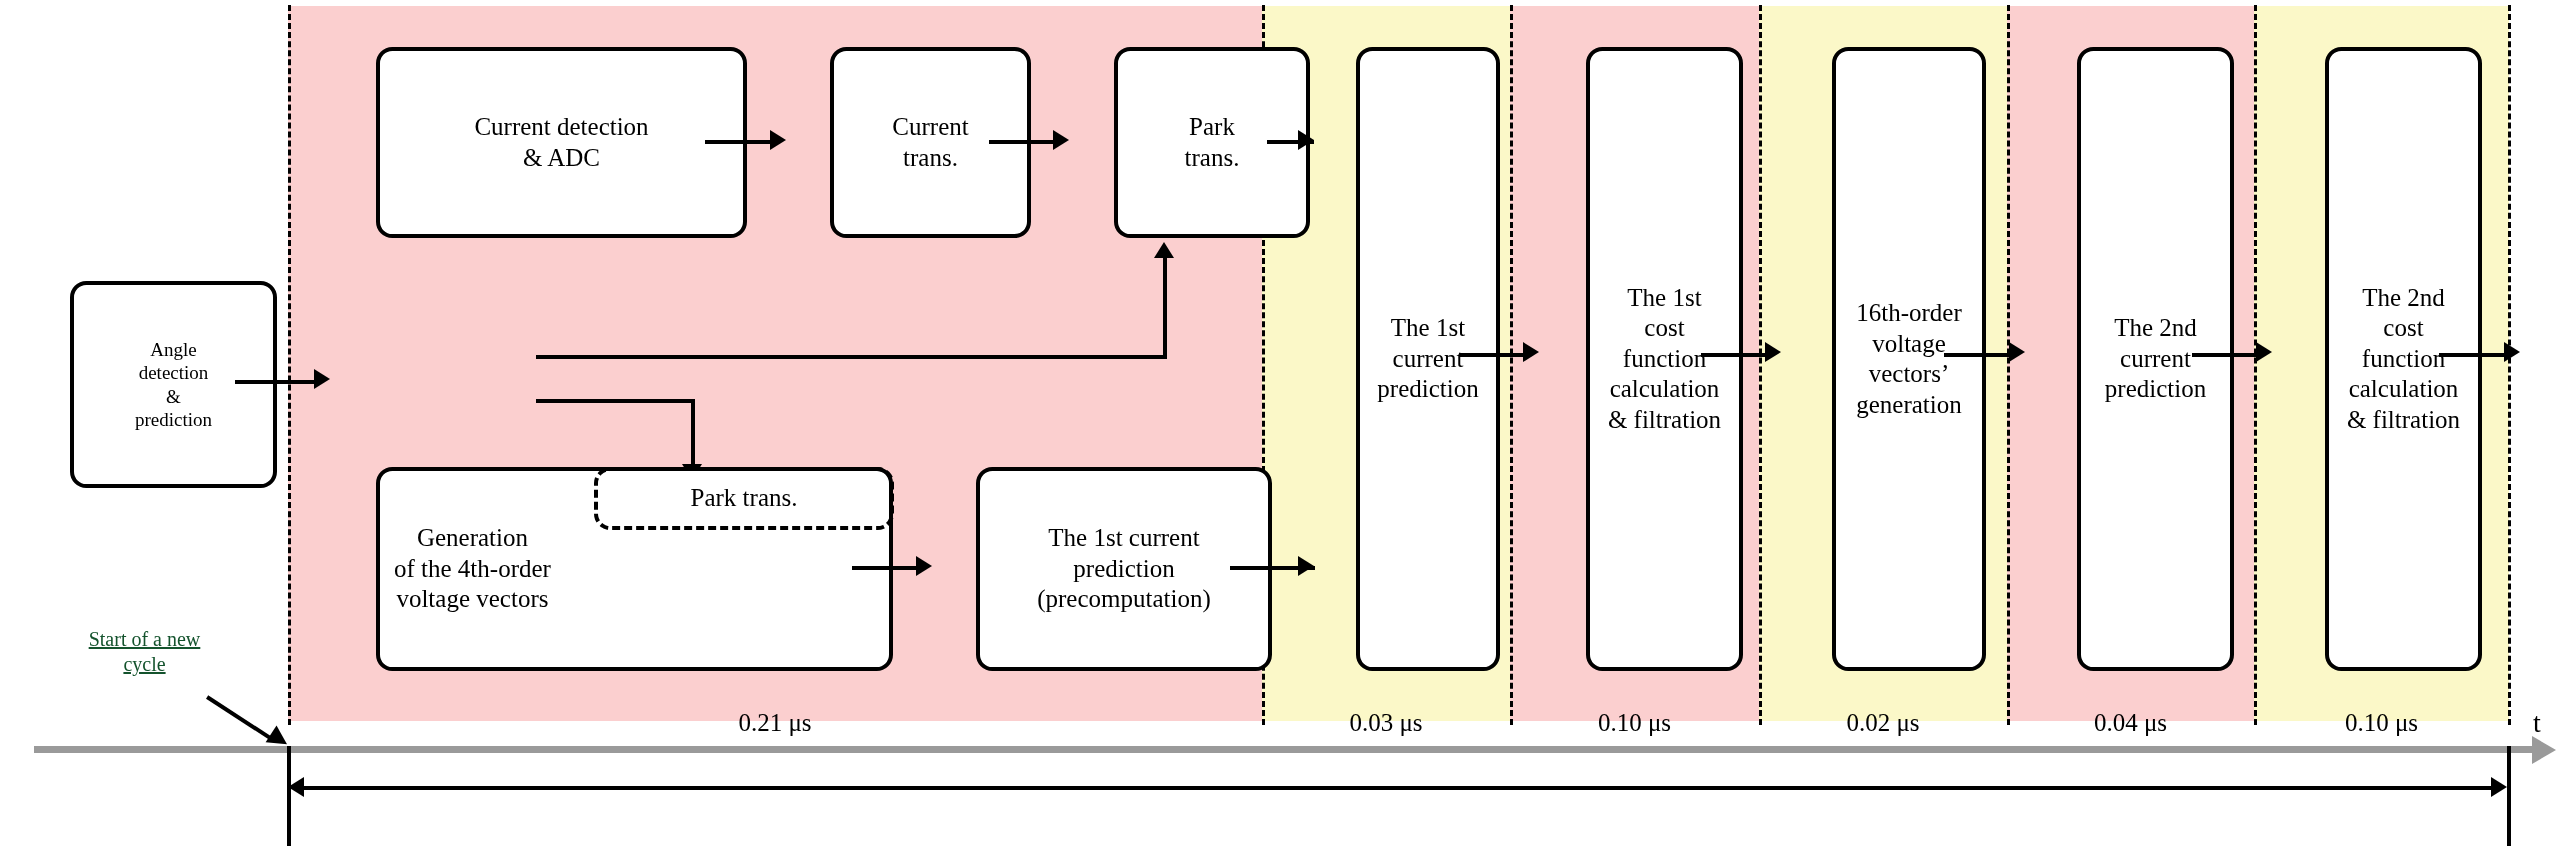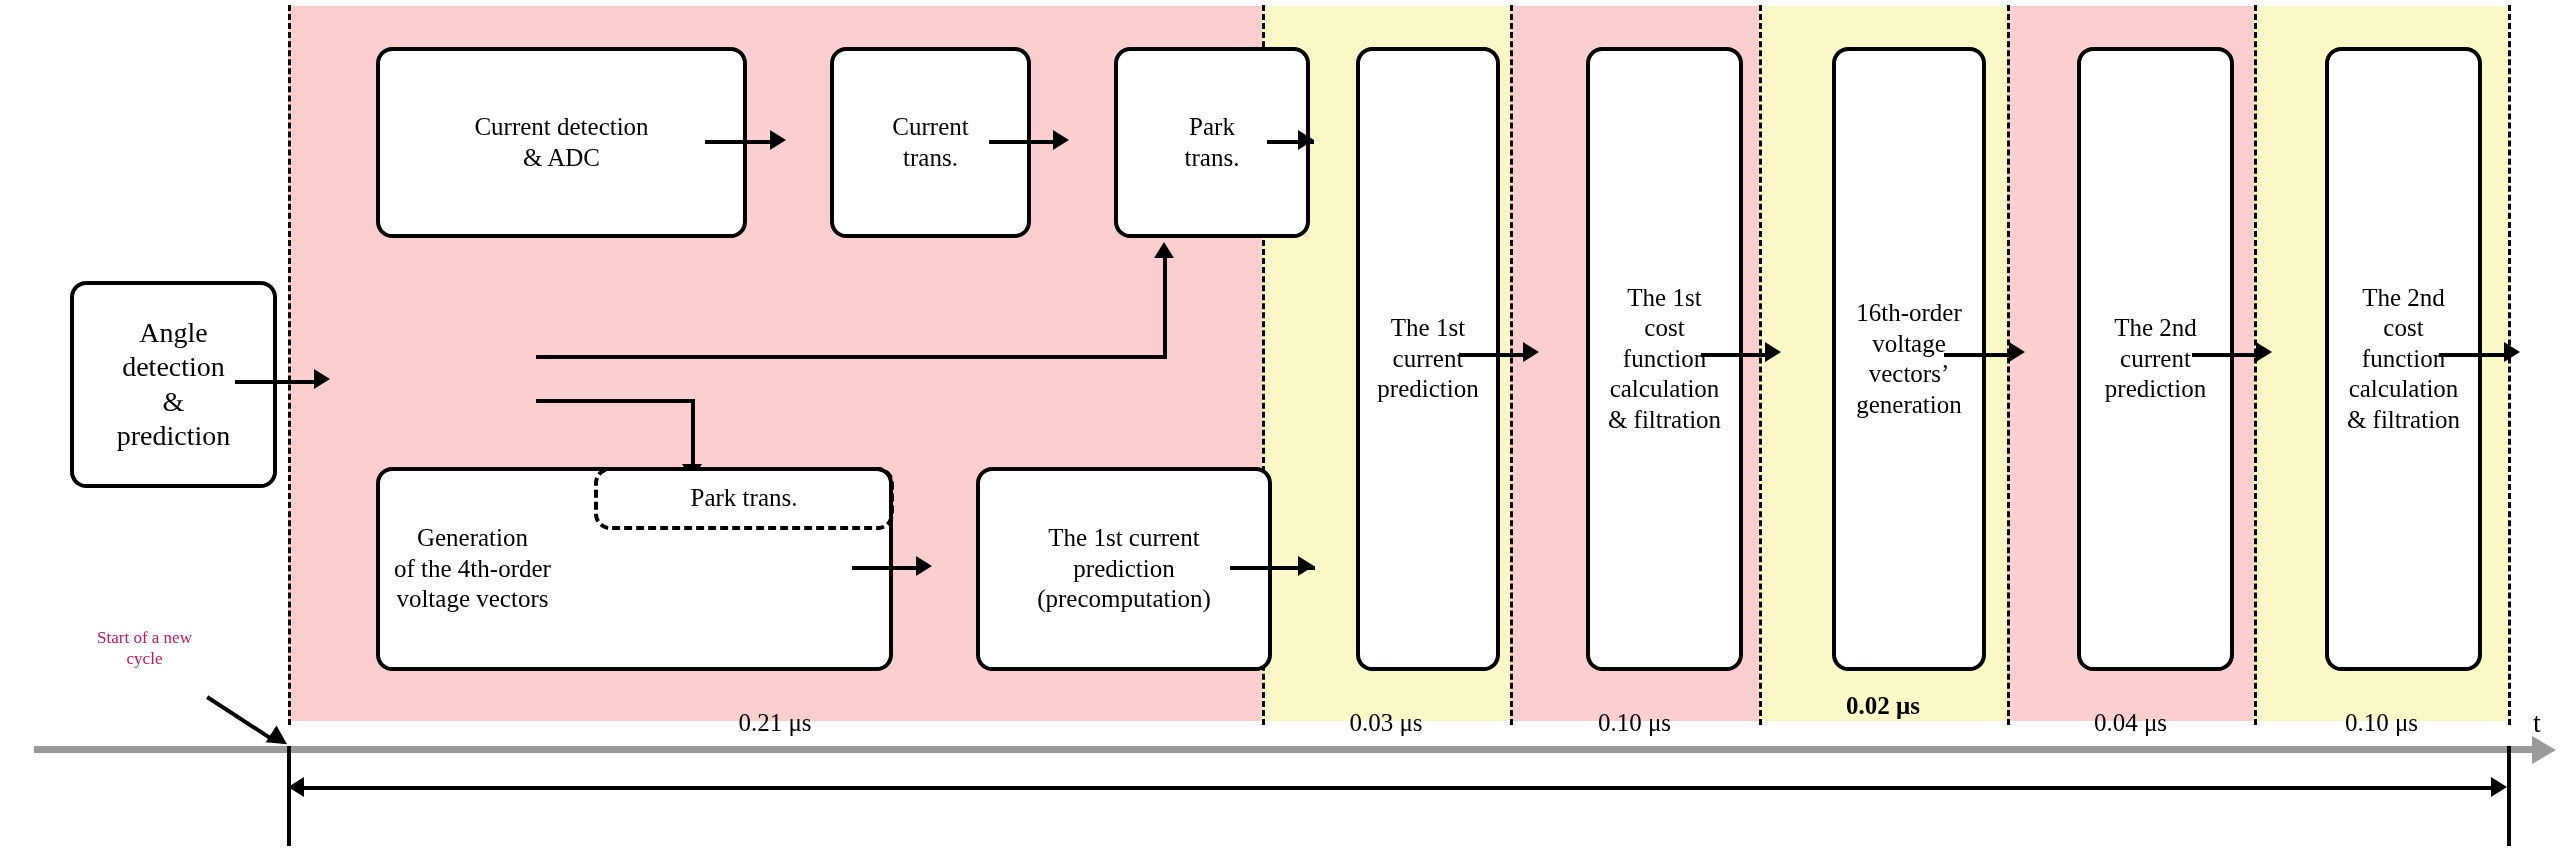--- a/index.html
+++ b/index.html
@@ -37,21 +37,21 @@
   
   .axis{position:absolute;background:#9a9a9a;height:7px;}
   .axis-head{position:absolute;width:0;height:0;border-top:14px solid transparent;
              border-bottom:14px solid transparent;border-left:24px solid #9a9a9a;}
   .tick{position:absolute;background:#000;width:4.4px;}
 
   
   .mline{position:absolute;background:#000;height:3.8px;}
 
   .durlabel{position:absolute;font-size:25px;color:#000;text-align:center;}
-  .freetext{position:absolute;font-size:17px;color:#be185d;text-align:center;line-height:1.25;}
+  .freetext{position:absolute;font-size:20px;color:#14532d;text-align:center;line-height:1.25;text-decoration:underline;}
   .tlabel{position:absolute;font-size:28px;color:#000;}
 
   
   .slant{position:absolute;height:4.4px;background:#000;transform-origin:0 50%;}
   .slant-head{position:absolute;width:0;height:0;border-top:10px solid transparent;
               border-bottom:10px solid transparent;border-left:19px solid #000;
               transform-origin:0 50%;}
 </style>
 </head>
 <body>
@@ -66,21 +66,21 @@
   <div class="band yellow" style="left:2254px; width:255px;"></div>
 
   <div class="vdash" style="left:288px;"></div>
   <div class="vdash" style="left:1262px;"></div>
   <div class="vdash" style="left:1510px;"></div>
   <div class="vdash" style="left:1759px;"></div>
   <div class="vdash" style="left:2007px;"></div>
   <div class="vdash" style="left:2254px;"></div>
   <div class="vdash" style="left:2508px;"></div>
 
-  <div class="box" style="left:28px; top:281px; width:207px; height:207px; font-size:28px; white-space:pre-line;">Angle
+  <div class="box" style="left:28px; top:281px; width:207px; height:207px; font-size:19px; white-space:pre-line;">Angle
 detection
 &amp;
 prediction</div>
 
   <div class="hline" style="left:235px; top:380px; width:80px;"></div>
   <div class="ahead-r" style="left:314px; top:369px;"></div>
 
   <div class="box" style="left:334px; top:47px; width:371px; height:191px; font-size:25px; white-space:pre-line;">Current detection
 &amp; ADC</div>
 
@@ -161,21 +161,21 @@
 function
 calculation
 &amp; filtration</div>
 
   <div class="hline" style="left:2439px; top:353px; width:66px;"></div>
   <div class="ahead-r" style="left:2504px; top:342px;"></div>
 
   <div class="durlabel" style="left:288px;  top:709px; width:974px;">0.21 μs</div>
   <div class="durlabel" style="left:1262px; top:709px; width:248px;text-align:center;">0.03 μs</div>
   <div class="durlabel" style="left:1510px; top:709px; width:249px;">0.10 μs</div>
-  <div class="durlabel" style="left:1759px; top:692px; width:248px;font-weight:bold;">0.02 μs</div>
+  <div class="durlabel" style="left:1759px; top:709px; width:248px;">0.02 μs</div>
   <div class="durlabel" style="left:2007px; top:709px; width:247px;">0.04 μs</div>
   <div class="durlabel" style="left:2254px; top:709px; width:255px;">0.10 μs</div>
 
   <div class="axis" style="left:34px; top:746px; width:2499px;"></div>
   <div class="axis-head" style="left:2532px; top:736px;"></div>
   <div class="tlabel" style="left:2533px; top:707px;">t</div>
 
   <div class="tick" style="left:287px; top:746px; height:100px;"></div>
   <div class="tick" style="left:2507px; top:746px; height:100px;"></div>
 

